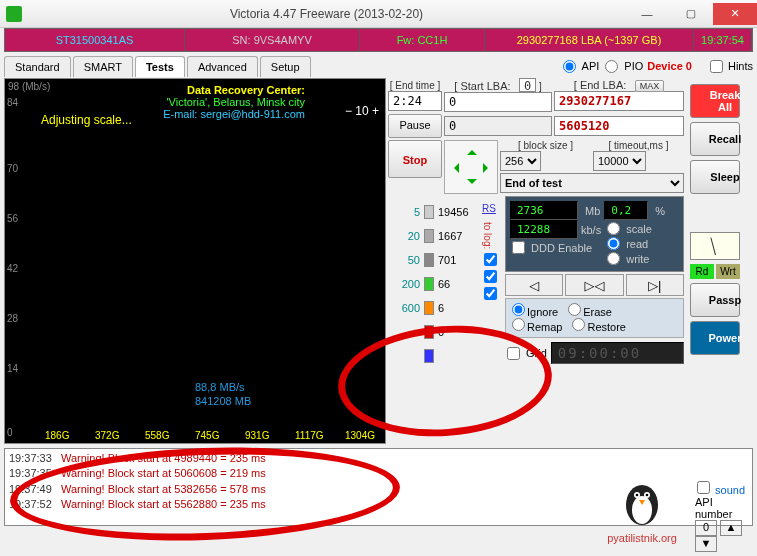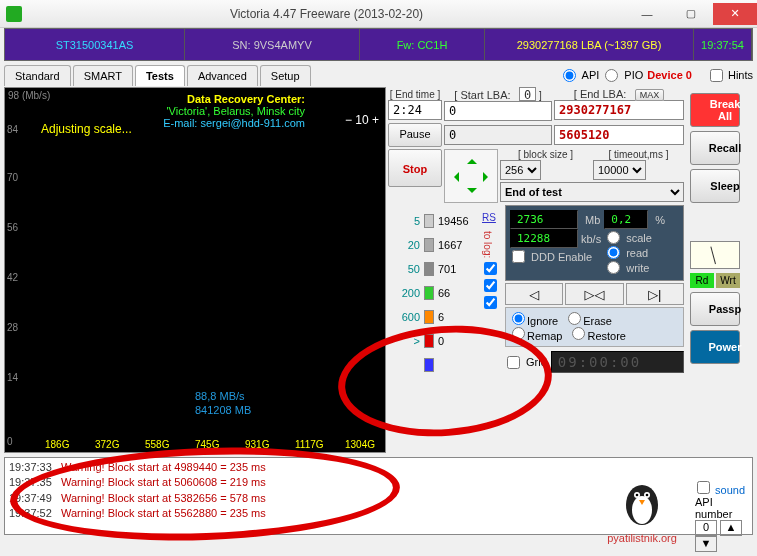--- a/index.html
+++ b/index.html
@@ -4,21 +4,21 @@
 <style>
 * { box-sizing: border-box; margin: 0; padding: 0; font-family: Tahoma, Arial, sans-serif; font-size: 11px; }
 body { background: #f0f0f0; width: 757px; height: 556px; overflow: hidden; position: relative; }
 
 .titlebar { height: 28px; background: linear-gradient(#fafafa, #e8e8e8); display: flex; align-items: center; border-bottom: 1px solid #ccc; }
 .titlebar .icon { width: 16px; height: 16px; background: #2a2; margin: 0 6px; border-radius: 2px; }
 .titlebar .title { flex: 1; text-align: center; color: #444; font-size: 12px; }
 .winbtn { width: 44px; height: 22px; display: inline-flex; align-items: center; justify-content: center; color: #333; }
 .winbtn.close { background: #e04343; color: #fff; }
 
-.infobar { height: 33px; background: #4c1d95; display: flex; border: 1px solid #666; margin: 0 4px; }
+.infobar { height: 24px; background: #be185d; display: flex; border: 1px solid #666; margin: 0 4px; }
 .infobar > div { border-right: 1px solid #555; padding: 2px 8px; display: flex; align-items: center; justify-content: center; }
 .model { color: #3df; width: 180px; }
 .serial { color: #ccc; width: 175px; }
 .fw { color: #3f3; width: 125px; }
 .lba { color: #ff3; flex: 1; }
 .clock { color: #3f3; width: 58px; }
 
 .tabbar { display: flex; align-items: center; margin: 2px 4px 0 4px; height: 24px; }
 .tab { padding: 4px 10px; border: 1px solid #aaa; border-bottom: none; background: #eee; margin-right: 2px; border-radius: 3px 3px 0 0; cursor: pointer; }
 .tab.active { background: #fff; font-weight: bold; }
@@ -143,21 +143,21 @@
 <div class="mainrow">
   <div class="graph">
     <span class="unit">98 (Mb/s)</span>
     <div class="drc">
       <div class="t1">Data Recovery Center:</div>
       <div class="t2">'Victoria', Belarus, Minsk city</div>
       <div class="t3">E-mail: sergei@hdd-911.com</div>
     </div>
     <span class="adjust">Adjusting scale...</span>
     <span class="zoom">−  10  +</span>
-    <span class="ylabel" style="top:36px">84</span>
+    <span class="ylabel" style="top:18px">84</span>
     <span class="ylabel" style="top:84px">70</span>
     <span class="ylabel" style="top:134px">56</span>
     <span class="ylabel" style="top:184px">42</span>
     <span class="ylabel" style="top:234px">28</span>
     <span class="ylabel" style="top:284px">14</span>
     <span class="ylabel" style="top:348px">0</span>
     <span class="speedtxt" style="top:302px;left:190px">88,8 MB/s</span>
     <span class="speedtxt" style="top:316px;left:190px">841208 MB</span>
     <span class="xlabel" style="left:40px">186G</span>
     <span class="xlabel" style="left:90px">372G</span>

